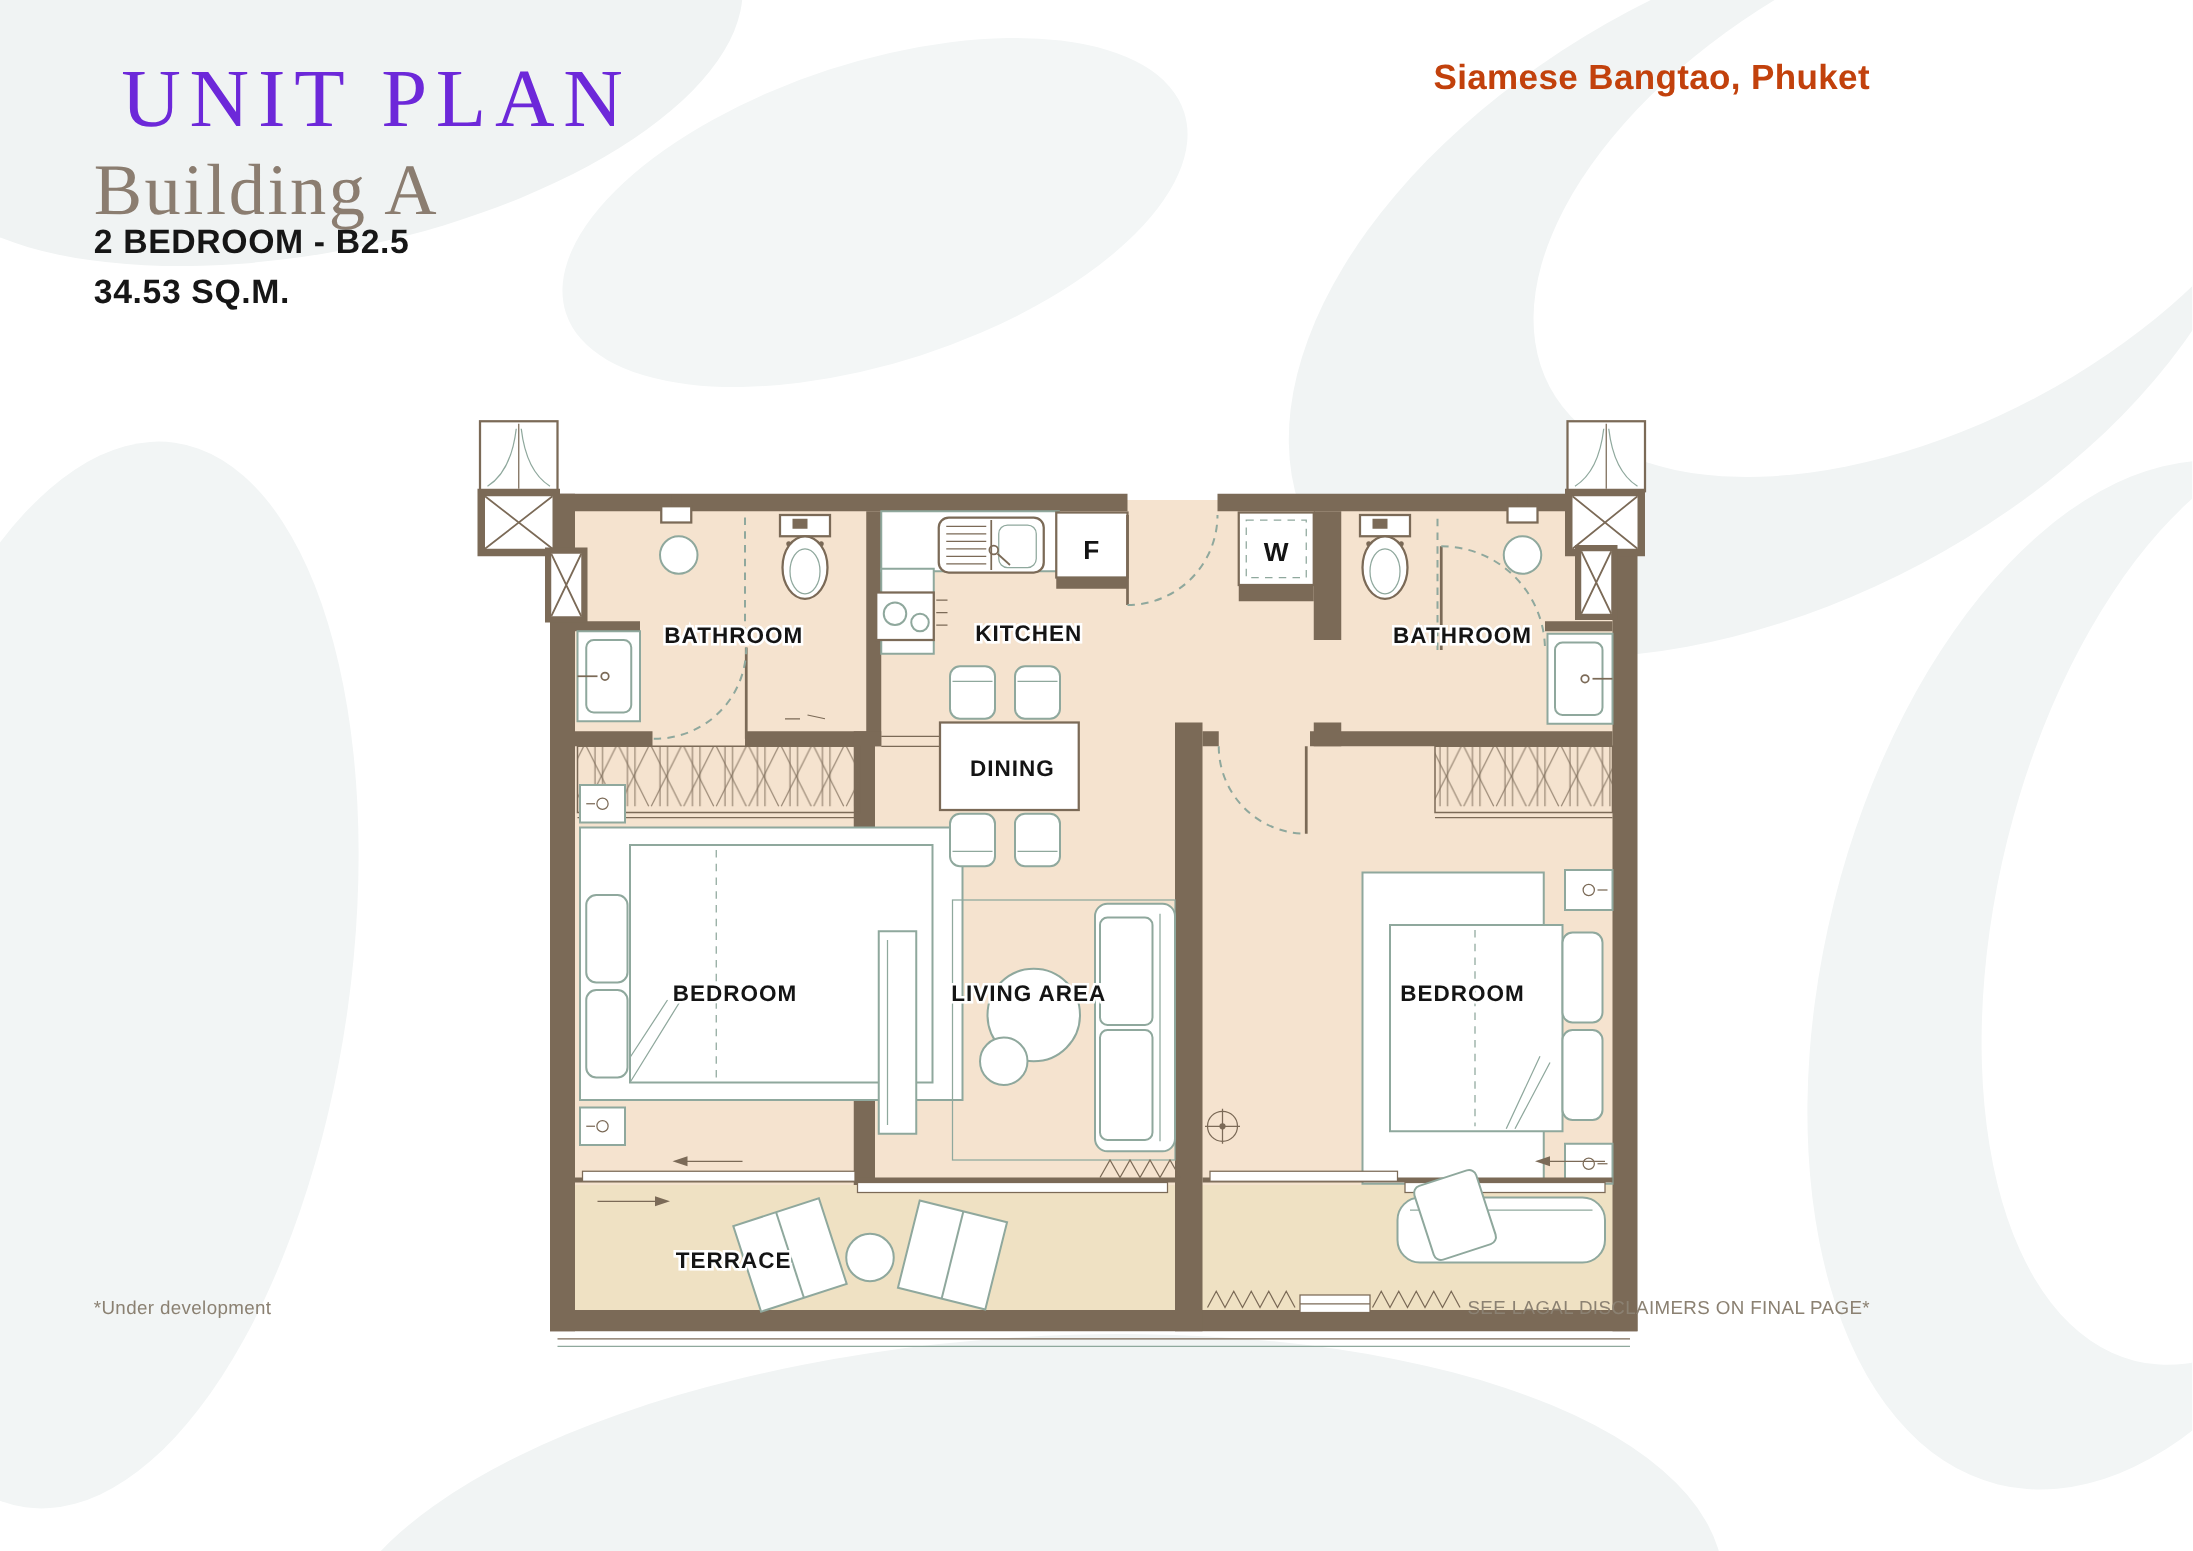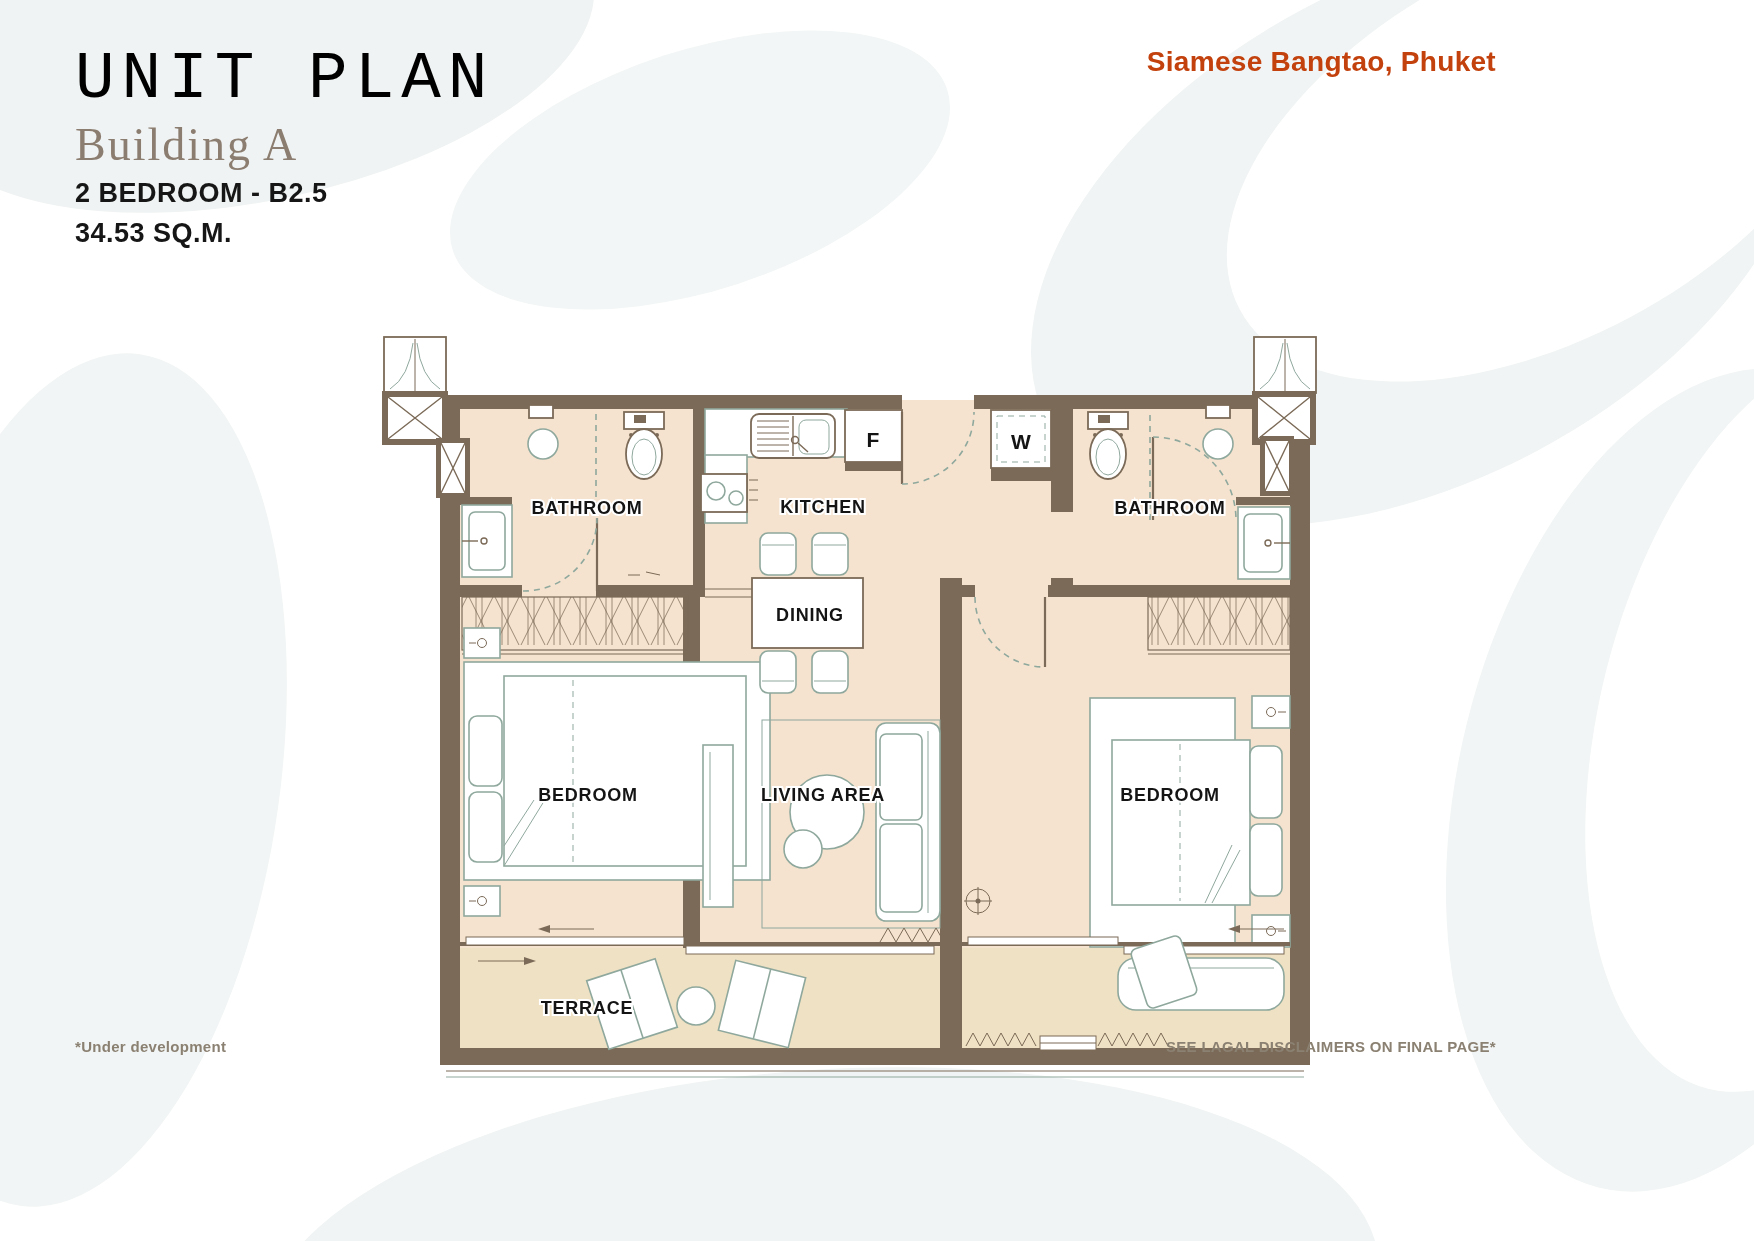--- a/index.html
+++ b/index.html
@@ -1,22 +1,22 @@
 <!DOCTYPE html>
 <html style="--wall: #7b6a57; --floor: #f5e3cf; --terrace: #efe1c3; --fixture: #8fa89d; --label: #141414;"><head>
 <meta charset="utf-8">
 <style>
   html,body{margin:0;padding:0;background:#ffffff;font-family:"Liberation Sans",sans-serif;}
   .page{position:relative;width:1754px;height:1241px;overflow:hidden;background:#ffffff;}
   .abs{position:absolute;white-space:nowrap;}
-  .title{font-family:Liberation Mono, monospace;font-size:66px;letter-spacing:7px;color:#000000;font-weight:400;}
-  .building{font-family:"Liberation Serif",serif;font-size:46px;letter-spacing:2px;color:#8b7d70;text-align:right;}
+  .title{font-family:Liberation Serif, serif;font-size:66px;letter-spacing:7px;color:#6d28d9;font-weight:400;margin-left:22px;}
+  .building{font-family:"Liberation Serif",serif;font-size:58px;letter-spacing:2px;color:#8b7d70;text-align:right;}
   .spec{font-size:27px;font-weight:700;color:#161616;letter-spacing:.5px;text-align:right;}
   .project{font-size:28px;font-weight:700;color:#c2410c;letter-spacing:.3px;}
-  .note{font-size:15px;font-weight:700;color:#8b8172;letter-spacing:.3px;}
+  .note{font-size:15px;font-weight:400;color:#8b8172;letter-spacing:.3px;}
   svg{position:absolute;left:0;top:0;}
   .wall{fill:var(--wall);}
   .floor{fill:var(--floor);}
   .tfloor{fill:var(--terrace);}
   .wh{fill:#ffffff;stroke:var(--fixture);stroke-width:1.6;}
   .whd{fill:#ffffff;stroke:var(--wall);stroke-width:1.8;}
   .ln{fill:none;stroke:var(--fixture);stroke-width:1.6;}
   .lnd{fill:none;stroke:var(--wall);stroke-width:1.4;}
   .thin{stroke-width:1;}
   .thick{stroke-width:2.2;}

